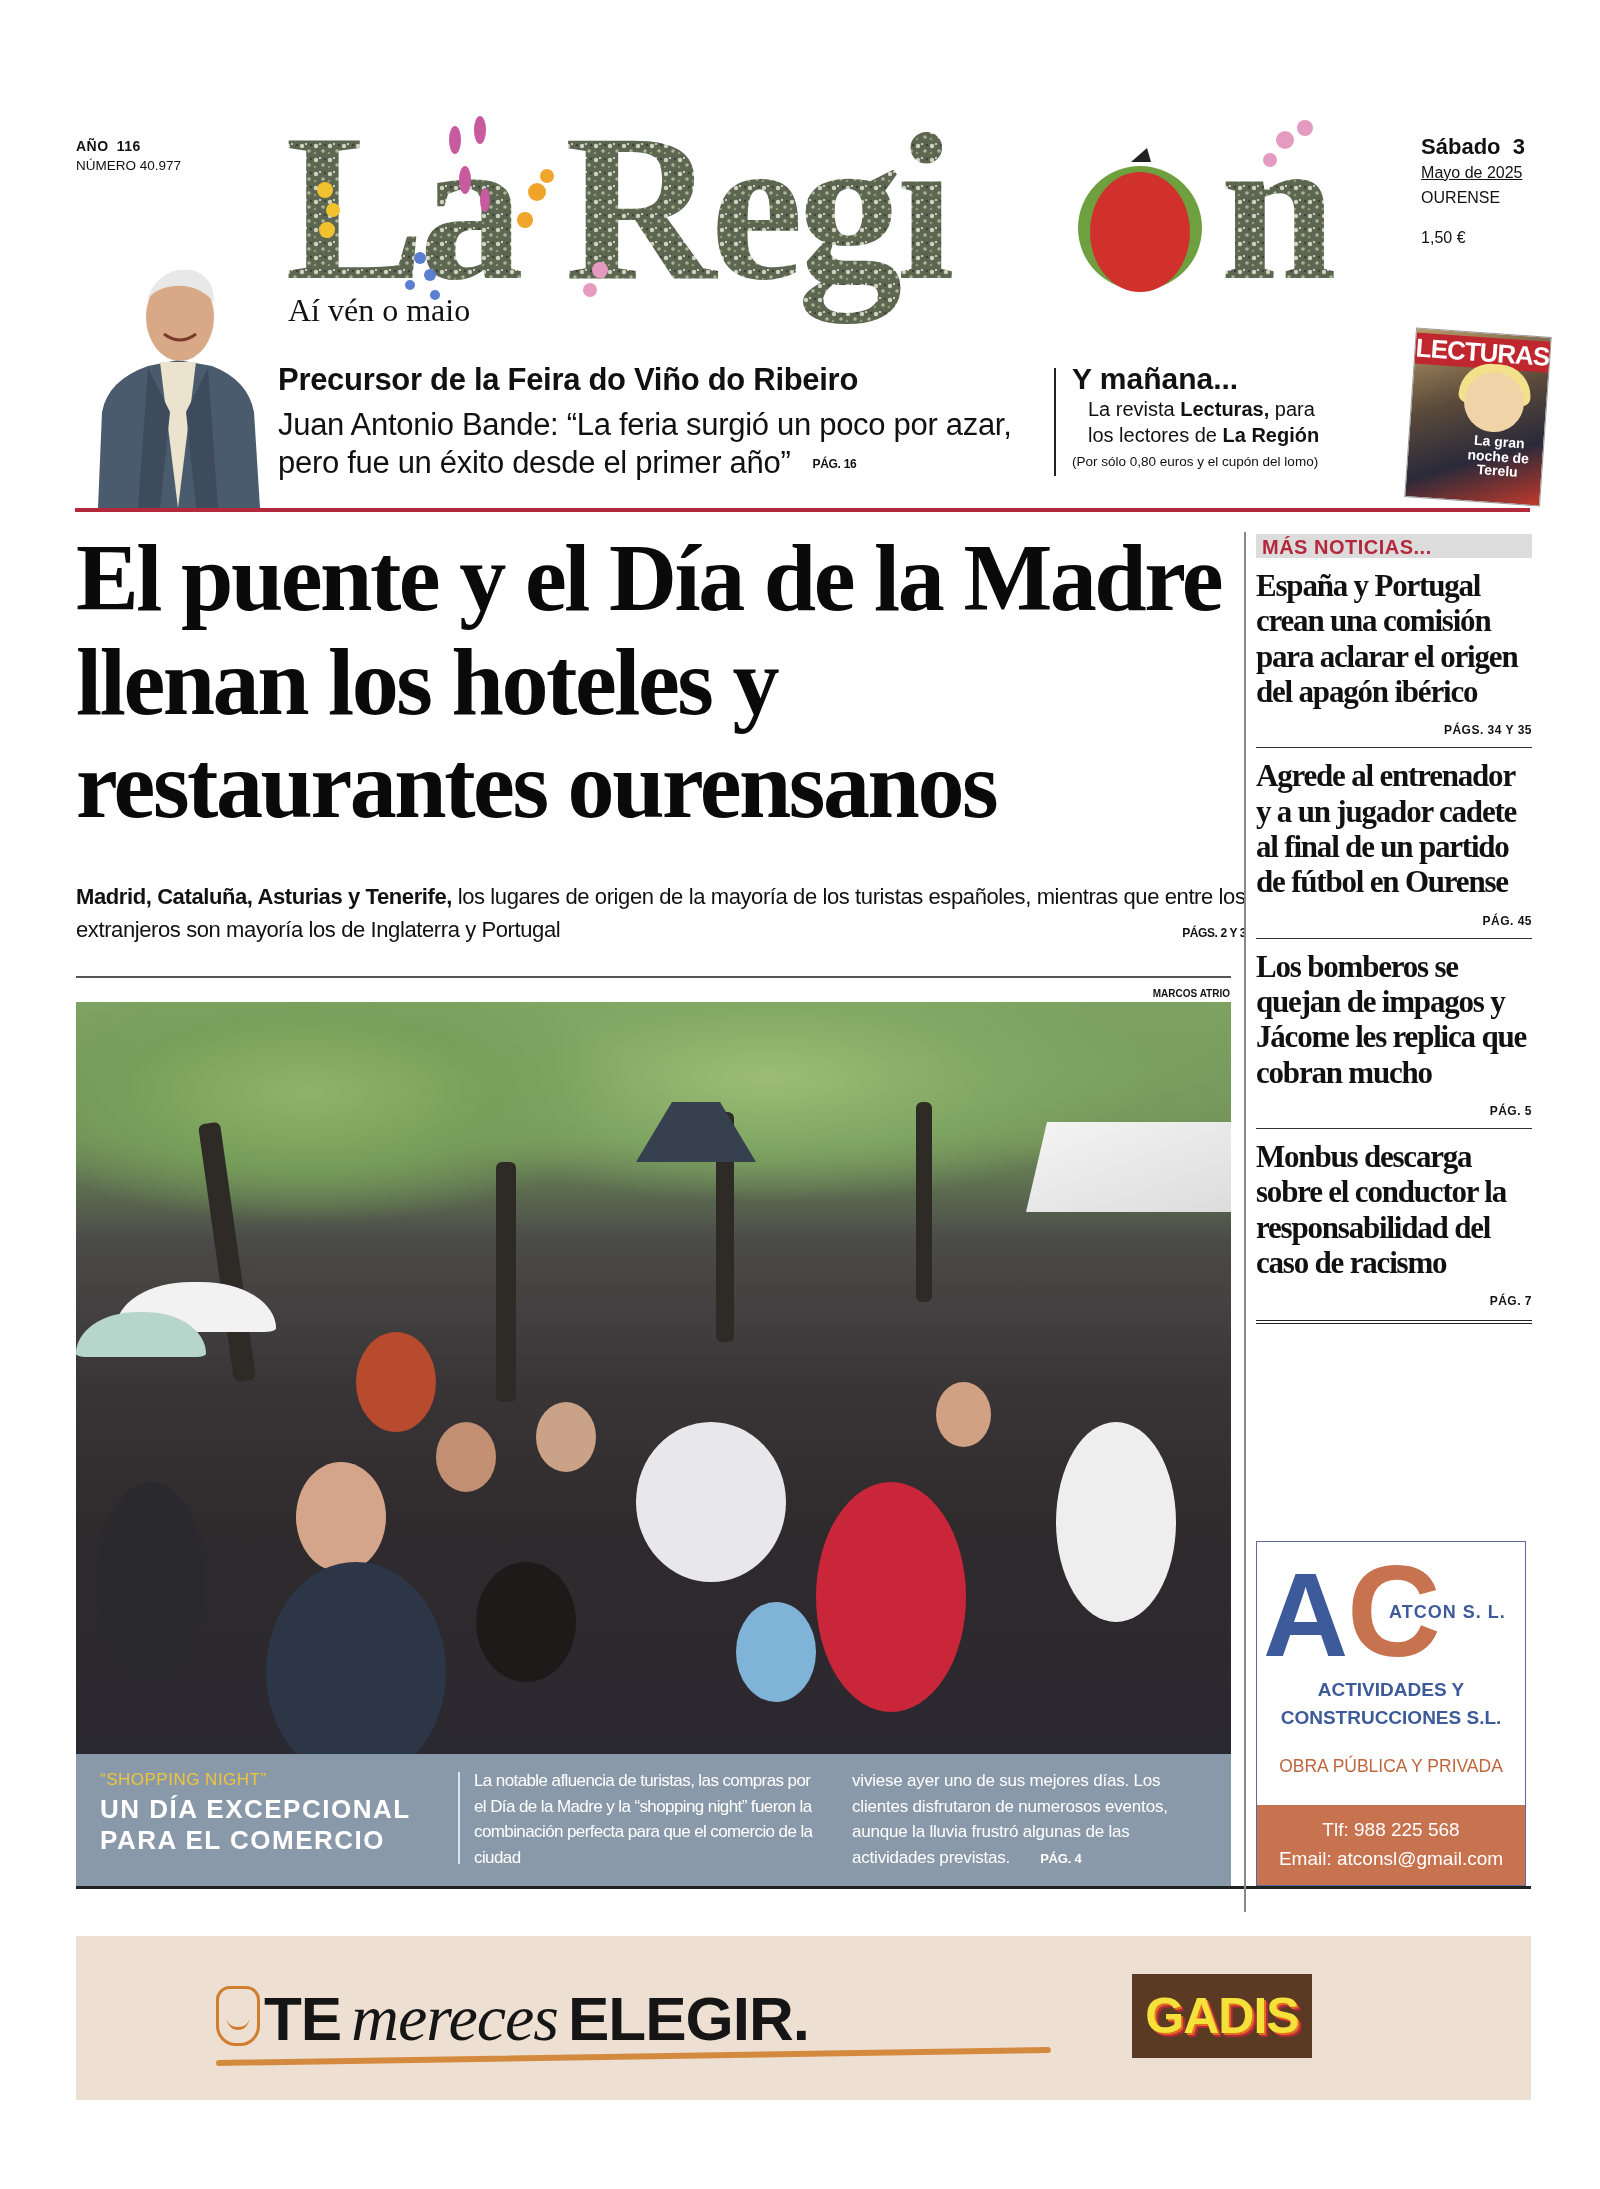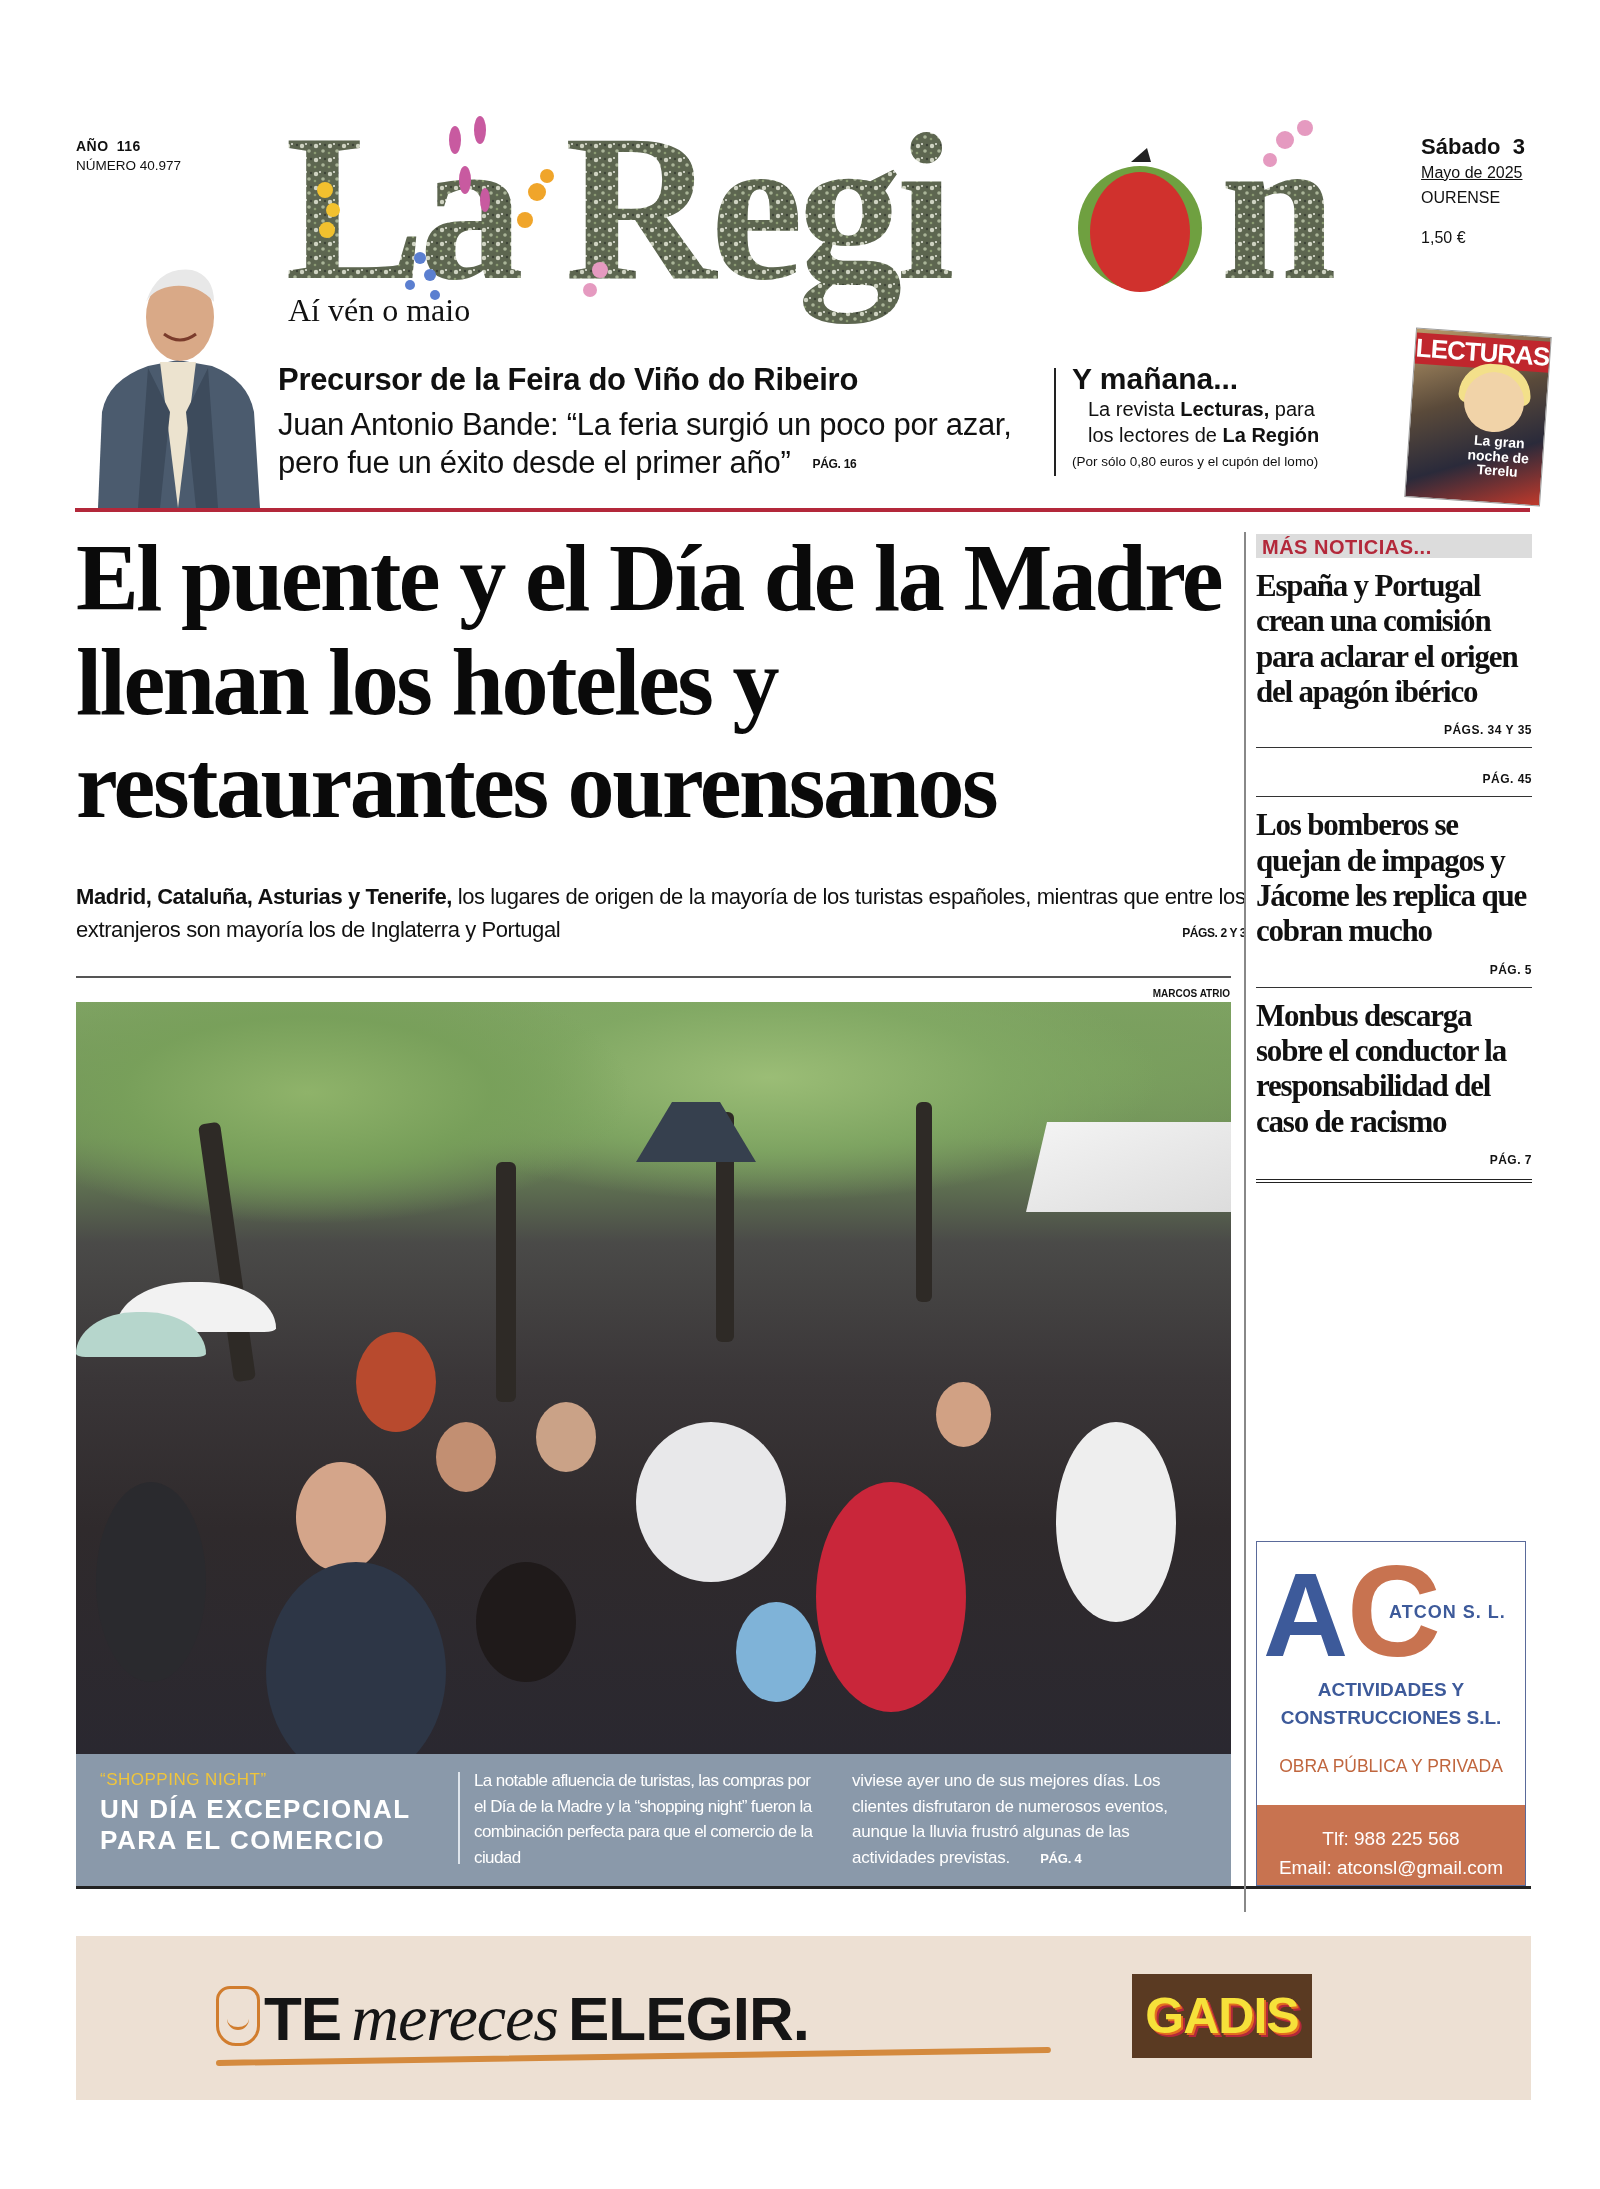--- a/index.html
+++ b/index.html
@@ -82,21 +82,21 @@
     .side-item .p { text-align: right; font-size: 12px; font-weight: 700; margin-top: 14px; letter-spacing: 0.5px; }
     .side-item.last { border-bottom: 4px double #222; padding-bottom: 12px; }
 
     
     .ad-ac { position: absolute; left: 1256px; top: 1541px; width: 270px; height: 345px; border: 1.5px solid #5a6a9a; background: #fff; overflow: hidden; }
     .ad-ac .bigA { position: absolute; left: 6px; top: 14px; font-size: 118px; font-weight: 900; color: #3d5a9a; line-height: 1; font-family: "Liberation Sans", sans-serif; }
     .ad-ac .bigC { position: absolute; left: 90px; top: 4px; font-size: 130px; font-weight: 900; color: #c87350; line-height: 1; }
     .ad-ac .brand { position: absolute; left: 130px; top: 60px; font-size: 18px; font-weight: 700; color: #3d5a9a; letter-spacing: 1px; background: #fff; padding: 0 2px; }
     .ad-ac .line1 { position: absolute; left: 0; width: 100%; top: 134px; text-align: center; font-size: 19px; font-weight: 700; color: #3d5a9a; line-height: 1.45; }
     .ad-ac .line2 { position: absolute; left: 0; width: 100%; top: 214px; text-align: center; font-size: 17.5px; color: #c0663e; }
-    .ad-ac .contact { position: absolute; left: 0; bottom: 0; width: 100%; height: 80px; background: #c87350; color: #fff; text-align: center; font-size: 19px; line-height: 1.55; padding-top: 19px; }
+    .ad-ac .contact { position: absolute; left: 0; bottom: 0; width: 100%; height: 80px; background: #c87350; color: #fff; text-align: center; font-size: 19px; line-height: 1.55; padding-top: 10px; }
 
     
     .ad-gadis { position: absolute; left: 76px; top: 1936px; width: 1455px; height: 164px; background: #ede0d3; }
     .ad-gadis .slogan { position: absolute; left: 140px; top: 44px; font-size: 62px; font-weight: 900; color: #151515; letter-spacing: -1px; white-space: nowrap; }
     .ad-gadis .slogan i { font-family: "Liberation Serif", serif; font-weight: 400; font-size: 66px; margin: 0 10px; }
     .ad-gadis .smiley { display: inline-block; width: 44px; height: 60px; border: 3px solid #d17d2e; border-radius: 14px 14px 20px 20px; vertical-align: -6px; margin-right: 4px; position: relative; }
     .ad-gadis .smiley::after { content: ""; position: absolute; left: 8px; top: 28px; width: 22px; height: 10px; border-bottom: 3px solid #d17d2e; border-radius: 0 0 12px 12px; }
     .ad-gadis .swoosh { position: absolute; left: 140px; top: 124px; width: 835px; height: 6px; background: #d48a3e; border-radius: 3px; transform: rotate(-0.9deg); transform-origin: left; }
     .ad-gadis .logo-box { position: absolute; left: 1056px; top: 38px; width: 180px; height: 84px; background: #5a3a22; display: flex; align-items: center; justify-content: center; }
     .ad-gadis .logo-box span { font-size: 50px; font-weight: 900; color: #f6e13a; letter-spacing: -1px; text-shadow: 2px 2px 0 #e36d1f, 4px 4px 0 #b3283a; }
@@ -256,20 +256,21 @@
 <div class="bottom-rule"></div>
 
 <div class="side-vline"></div>
 <div class="sidebar">
   <div class="side-head">MÁS NOTICIAS...</div>
   <div class="side-item">
     <div class="t">España y Portugal crean una comisión para aclarar el origen del apagón ibérico</div>
     <div class="p">PÁGS. 34 Y 35</div>
   </div>
   <div class="side-item">
+    <div class="t">Agrede al entrenador y a un jugador cadete al final de un partido de fútbol en Ourense</div>
     <div class="p">PÁG. 45</div>
   </div>
   <div class="side-item">
     <div class="t">Los bomberos se quejan de impagos y Jácome les replica que cobran mucho</div>
     <div class="p">PÁG. 5</div>
   </div>
   <div class="side-item last">
     <div class="t">Monbus descarga sobre el conductor la responsabilidad del caso de racismo</div>
     <div class="p">PÁG. 7</div>
   </div>

